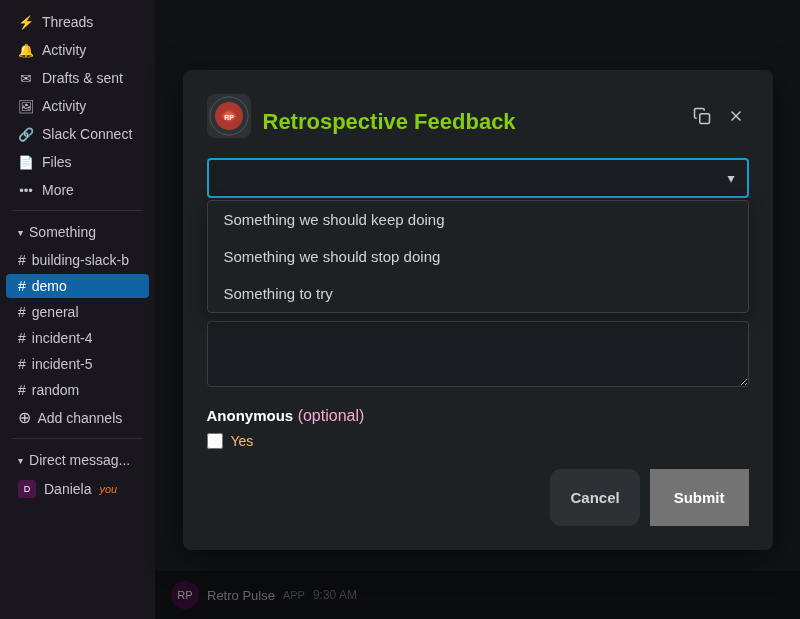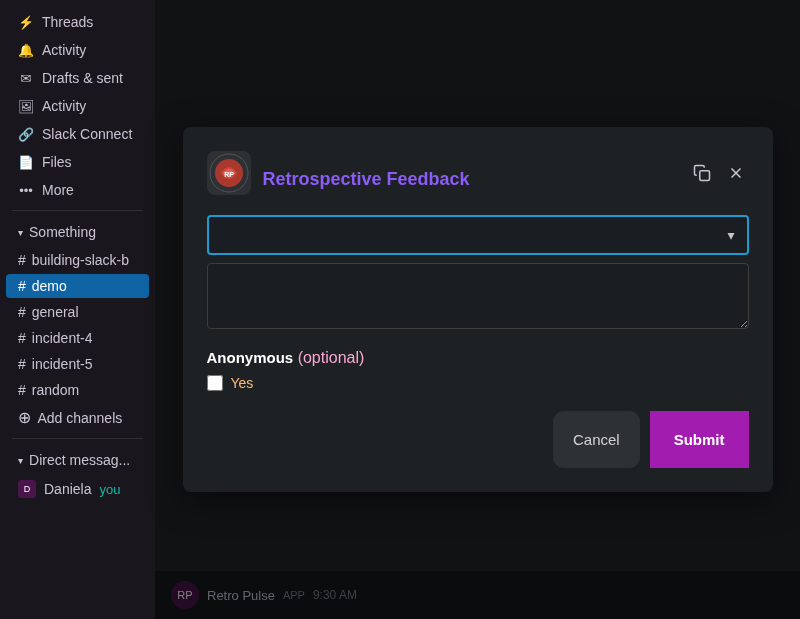--- a/index.html
+++ b/index.html
@@ -137,23 +137,23 @@
       flex-shrink: 0;
       overflow: hidden;
     }
 
     .modal-logo svg {
       width: 40px;
       height: 40px;
     }
 
     .modal-title {
-      font-size: 18px;
+      font-size: 22px;
       font-weight: 700;
-      color: #8b5cf6;
+      color: #84cc16;
       flex: 1;
       margin-top: 12px;
     }
 
     .modal-actions {
       display: flex;
       gap: 8px;
       align-items: center;
     }
 
@@ -277,27 +277,27 @@
       gap: 10px;
       margin-top: 20px;
     }
 
     .btn-cancel {
       background: #2d3136;
       border: none;
       border-radius: 11px;
       color: #d1d2d3;
       font-size: 15px;
-      font-weight: 400;
+      font-weight: 700;
       padding: 10px 20px;
       cursor: pointer;
     }
 
     .btn-submit {
-      background: #a21caf;
+      background: #737373;
       border: none;
       border-radius: 0;
       color: #fff;
       font-size: 15px;
       font-weight: 700;
       padding: 20px 24px;
       cursor: pointer;
     }
 
     
@@ -446,21 +446,21 @@
 
   <div class="sidebar-divider"></div>
 
   <div class="sidebar-section-header">
     <span class="chevron">▾</span>
     <span>Direct messag...</span>
   </div>
   <div class="dm-item">
     <div class="dm-avatar">D</div>
     <span>Daniela</span>
-    <span style="color:#14b8a6; font-size:13px;">you</span>
+    <span style="color:#f97316; font-size:11px;font-style:italic;">you</span>
   </div>
 </div>
 
 <div class="main-area">
 
   <div class="modal-overlay">
     <div class="modal">
 
       <div class="modal-header">
         <div class="modal-logo">
@@ -490,20 +490,25 @@
         </div>
       </div>
 
       <div>
         <div class="select-container">
           <div class="select-box">
             <span></span>
             <span class="chevron-down">▾</span>
           </div>
 
+          <div class="dropdown">
+            <div class="dropdown-item">Something we should keep doing</div>
+            <div class="dropdown-item">Something we should stop doing</div>
+            <div class="dropdown-item">Something to try</div>
+          </div>
         </div>
       </div>
 
       <div class="textarea-section">
         <textarea class="feedback-textarea" rows="3" style=""></textarea>
       </div>
 
       <div class="anonymous-section">
         <span class="anonymous-label">Anonymous</span>
         <span class="anonymous-optional">(optional)</span>

